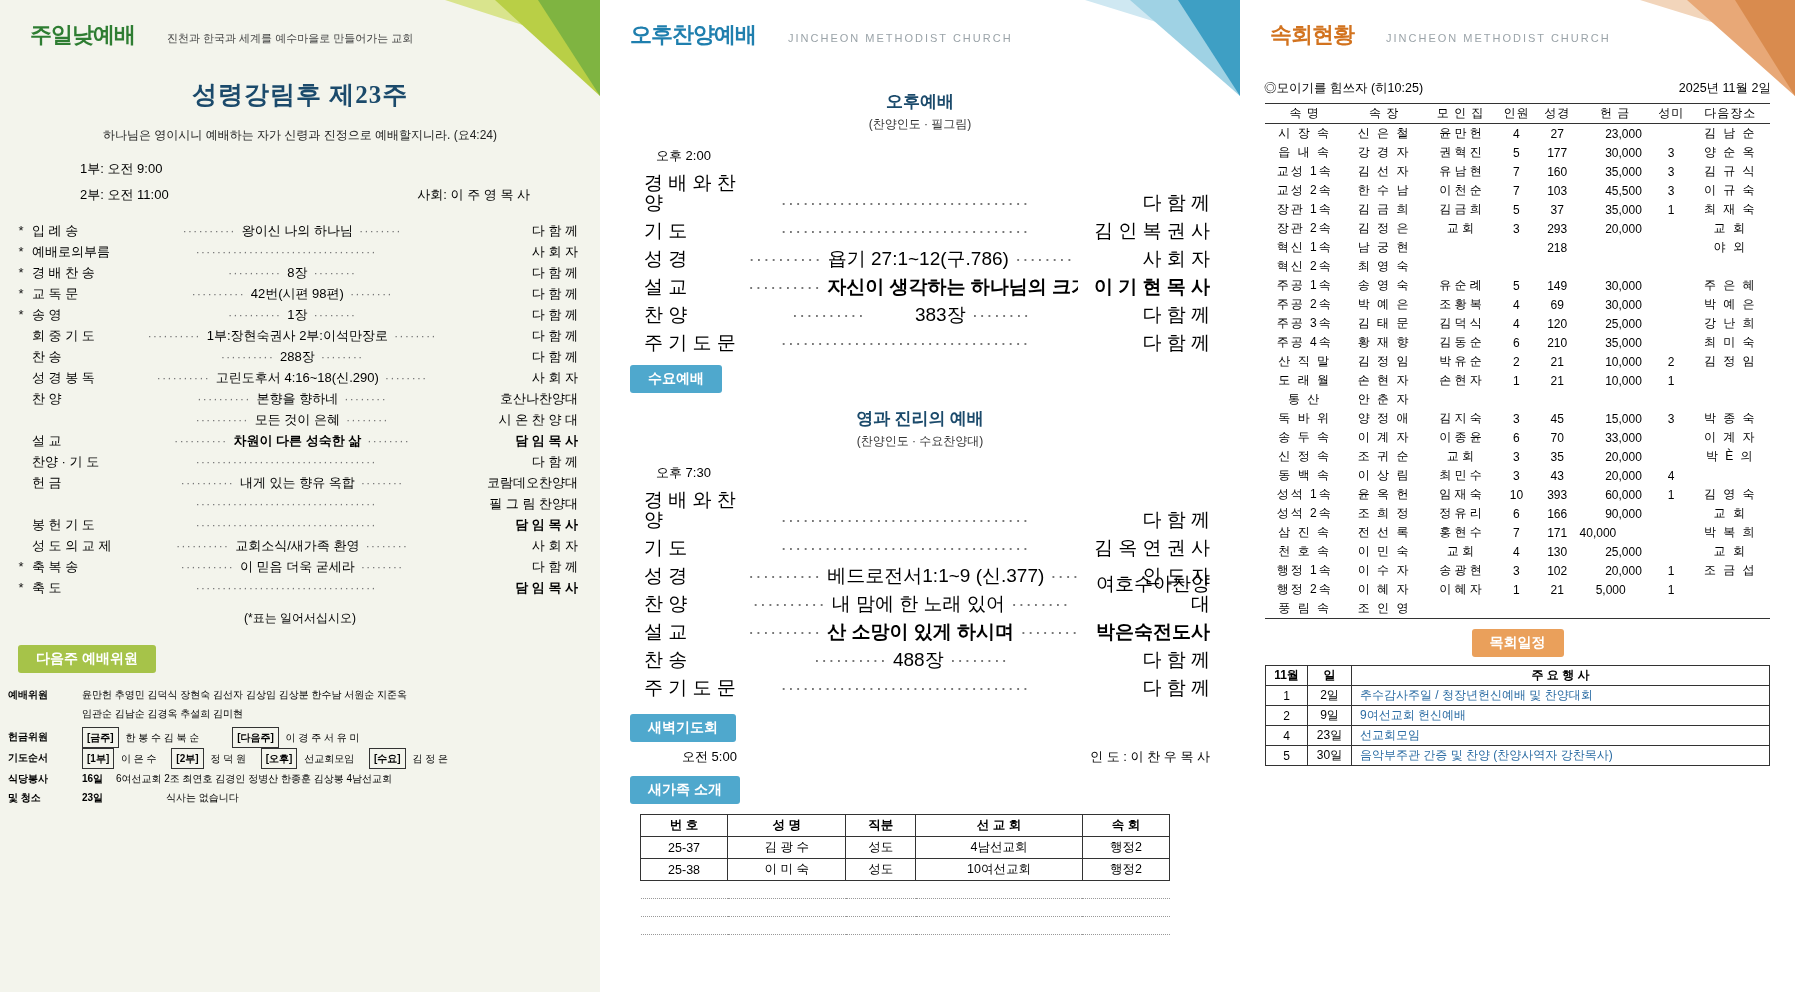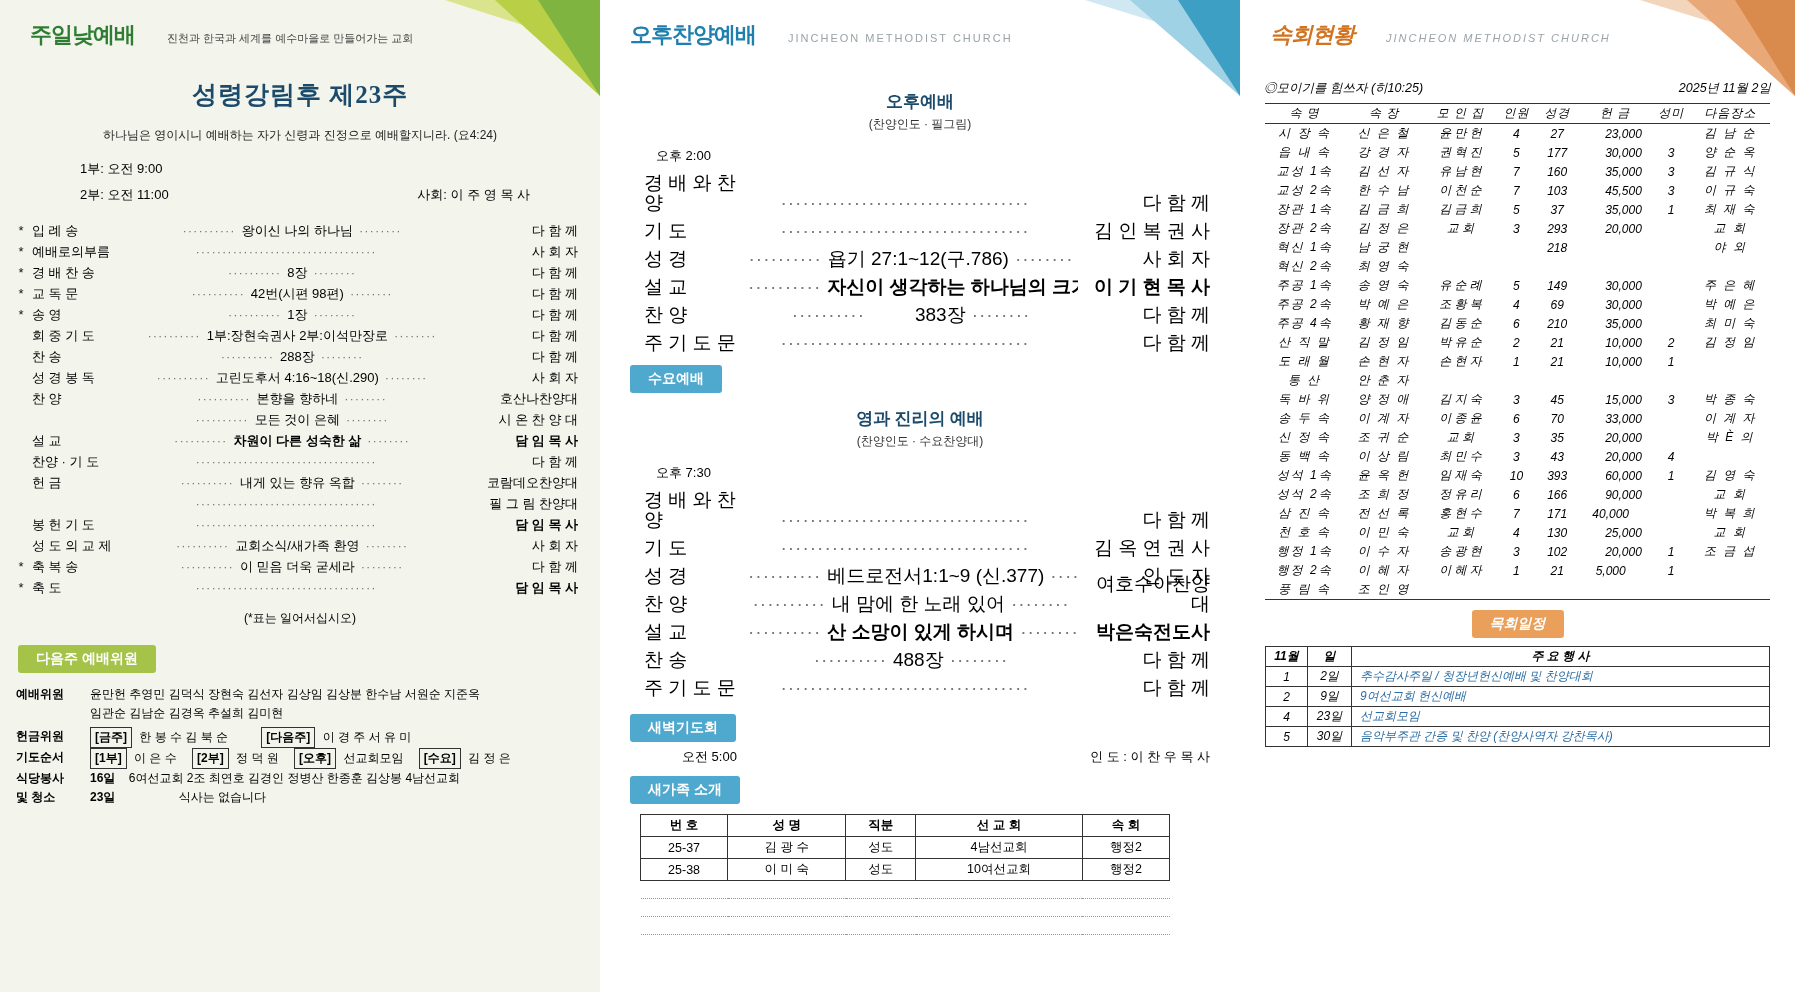--- a/index.html
+++ b/index.html
@@ -9,21 +9,21 @@
     font-family:"Liberation Sans", sans-serif;
     background:#ffffff;
     overflow:hidden;
   }
   .sheet { position:relative; width:1795px; height:992px; display:flex; }
 
   
   .panel { position:relative; height:992px; overflow:hidden; }
   .panel-1 { width:600px; background:#f3f4ec; }
   .panel-2 { width:640px; background:#ffffff; }
-  .panel-3 { width:555px; background:#ffffff;font-style:italic; }
+  .panel-3 { width:555px; background:#ffffff; }
 
   
   .corner { position:absolute; top:0; right:0; width:160px; height:96px; overflow:hidden; }
   .corner i { position:absolute; display:block; }
 
   
   .c1a { width:0;height:0;border-style:solid;border-width:0 105px 96px 0;border-color:transparent #b9cf46 transparent transparent; right:0; top:0;}
   .c1b { width:0;height:0;border-style:solid;border-width:0 62px 96px 0;border-color:transparent #7fb441 transparent transparent; right:0; top:0;}
   .c1c { width:0;height:0;border-style:solid;border-width:0 155px 50px 0;border-color:transparent #d9e48d transparent transparent; right:0; top:0;}
 
@@ -61,21 +61,21 @@
   .ln .mid { flex:1; text-align:center; white-space:nowrap; overflow:hidden; position:relative; padding:0 4px;}
   .ln .mid .dots { color:#777; letter-spacing:1px; }
   .ln .who { width:118px; display:flex; justify-content:space-between; padding-left:6px;}
   .note { text-align:center; font-size:12px; margin-top:12px; }
 
   .tag { display:inline-block; color:#fff; font-weight:bold; font-size:14px; padding:5px 18px; border-radius:3px;}
   .tag.green { background:#a6c349; }
   .tag.blue  { background:#4fa8cd; }
   .tag.orange{ background:#eaa05b; }
 
-  .p1-foot { margin-top:12px; padding:0 16px; font-size:12px; line-height:19px;}
+  .p1-foot { margin-top:12px; padding:0 8px; font-size:10px; line-height:19px;}
   .p1-foot .fr { display:flex; }
   .p1-foot .fk { width:74px; font-weight:bold; }
   .p1-foot .fv { flex:1; }
   .kbox { display:inline-block; border:1px solid #333; padding:0 4px; font-weight:bold; margin-right:4px;}
 
   
   .p2-title { text-align:center; font-size:17px; font-weight:bold; color:#1b4a6b; margin-top:18px; font-family:"Liberation Serif", serif;}
   .p2-sub { text-align:center; font-size:12px; color:#333; margin-top:3px; }
   .p2-time { font-size:13px; margin:14px 0 0 56px; }
   .p2-order { margin-top:20px; padding:0 30px 0 40px; }
@@ -578,20 +578,30 @@
             <td class="l">주공 2속</td>
             <td class="l">박 예 은</td>
             <td>조 황 복</td>
             <td>4</td>
             <td>69</td>
             <td style="text-align: right; padding-right: 10px;">30,000</td>
             <td></td>
             <td class="l">박 예 은</td>
           </tr>
           <tr>
+            <td class="l">주공 3속</td>
+            <td class="l">김 태 문</td>
+            <td>김 덕 식</td>
+            <td>4</td>
+            <td>120</td>
+            <td style="text-align: right; padding-right: 10px;">25,000</td>
+            <td></td>
+            <td class="l">강 난 희</td>
+          </tr>
+          <tr>
             <td class="l">주공 4속</td>
             <td class="l">황 재 향</td>
             <td>김 동 순</td>
             <td>6</td>
             <td>210</td>
             <td style="text-align: right; padding-right: 10px;">35,000</td>
             <td></td>
             <td class="l">최 미 숙</td>
           </tr>
           <tr>
@@ -683,21 +693,21 @@
             <td style="text-align: right; padding-right: 10px;">90,000</td>
             <td></td>
             <td class="l">교     회</td>
           </tr>
           <tr>
             <td class="l">삼 진 속</td>
             <td class="l">전 선 록</td>
             <td>홍 현 수</td>
             <td>7</td>
             <td>171</td>
-            <td style="text-align: center; padding-right: 10px;">40,000</td>
+            <td style="text-align: left; padding-right: 10px;">40,000</td>
             <td></td>
             <td class="l">박 복 희</td>
           </tr>
           <tr>
             <td class="l">천 호 속</td>
             <td class="l">이 민 숙</td>
             <td>교    회</td>
             <td>4</td>
             <td>130</td>
             <td style="text-align: right; padding-right: 10px;">25,000</td>

